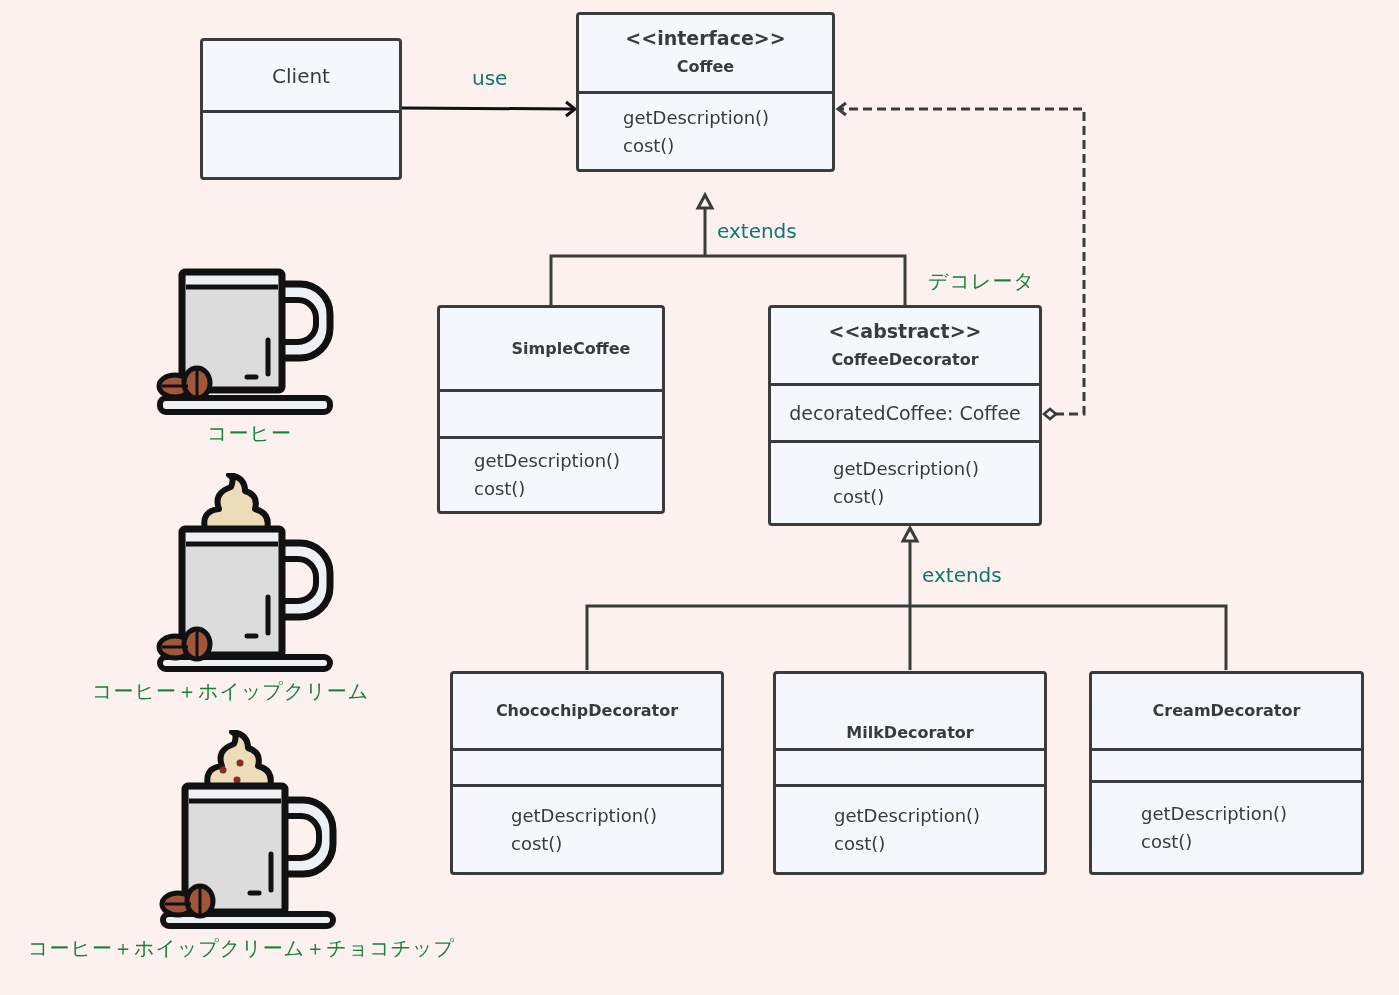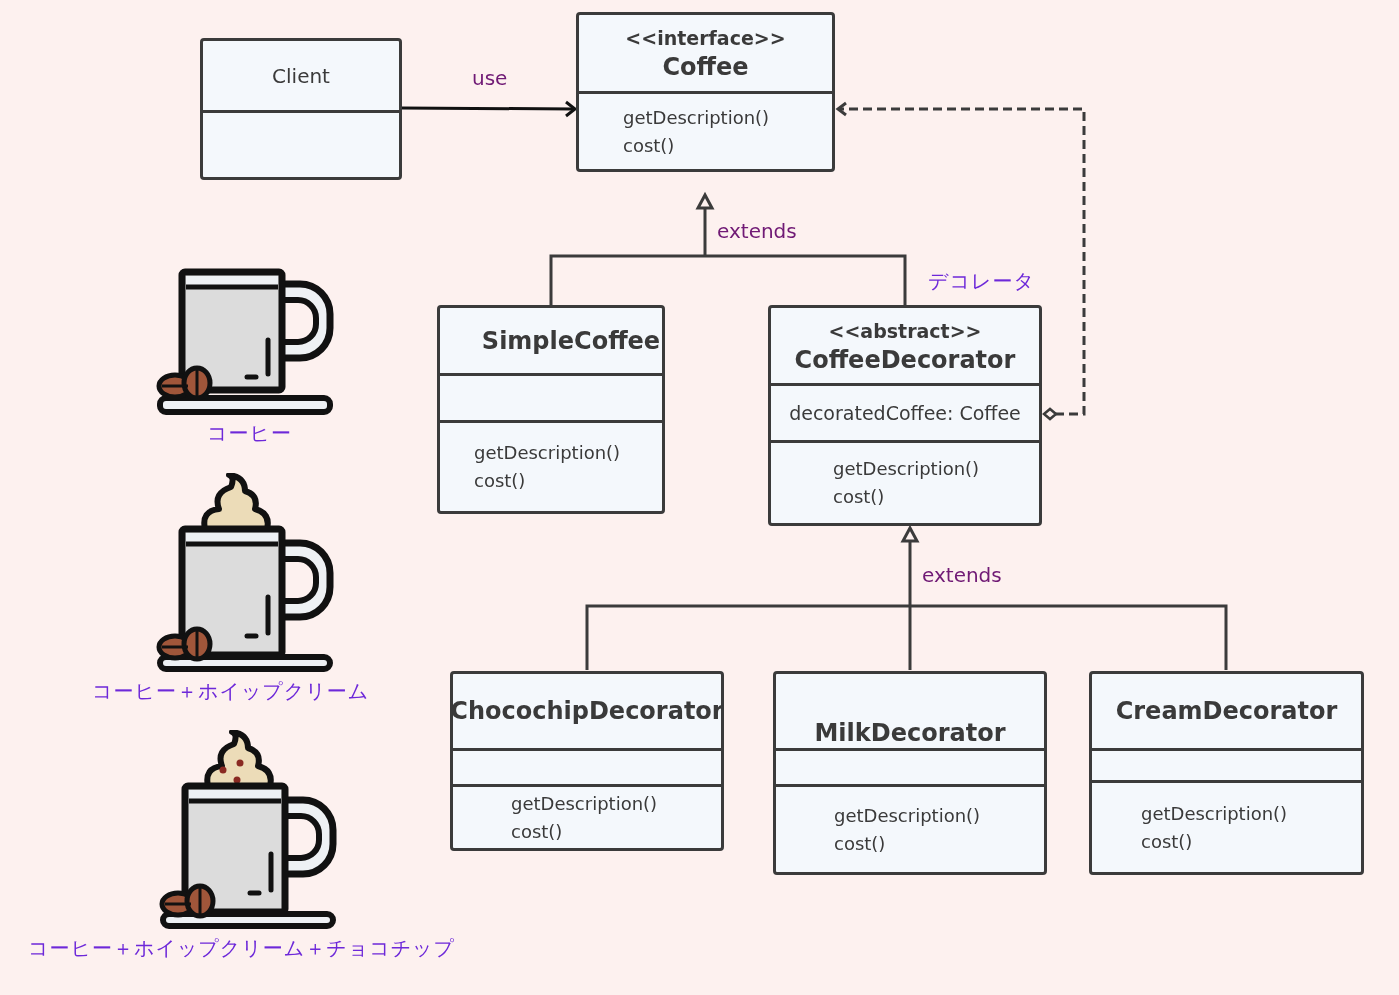--- a/index.html
+++ b/index.html
@@ -11,26 +11,26 @@
   }
   .box {
     position: absolute; box-sizing: border-box;
     border: 3px solid #3b3b3b; border-radius: 4px;
     background: #f4f8fc; display: flex; flex-direction: column;
   }
   .sec { box-sizing: border-box; border-top: 3px solid #3b3b3b; }
   .sec:first-child { border-top: none; }
   .head { display: flex; flex-direction: column; align-items: center; justify-content: center; text-align: center; }
   .stereo { font-weight: bold; font-size: 19px; line-height: 28px; }
-  .cname { font-weight: bold; font-size: 24px; line-height: 30px; }
+  .cname { font-weight: bold; font-size: 16px; line-height: 30px; }
   .plain { font-size: 20px; }
   .methods { display: flex; flex-direction: column; justify-content: center; font-size: 18px; line-height: 28px; }
   .attr { display: flex; align-items: center; justify-content: center; font-size: 19px; }
-  .label { position: absolute; font-size: 20px; color: #701a75; white-space: nowrap; }
-  .jp { position: absolute; font-size: 20px; color: #6d28d9; white-space: nowrap; letter-spacing: 1px; }
+  .label { position: absolute; font-size: 20px; color: #0f766e; white-space: nowrap; }
+  .jp { position: absolute; font-size: 20px; color: #15803d; white-space: nowrap; letter-spacing: 1px; }
   svg.lines { position: absolute; left: 0; top: 0; }
   .mug { position: absolute; }
 </style>
 </head>
 <body>
 
 <svg class="lines" width="1399" height="995">
 
   <g>
     <line x1="402" y1="108" x2="574" y2="109" stroke="#111" stroke-width="3"></line>
@@ -73,21 +73,21 @@
     <span>cost()</span>
   </div>
 </div>
 
 <span class="label" style="left:472px;top:66px;">use</span>
 <span class="label" style="left:717px;top:219px;">extends</span>
 <span class="jp" style="left:928px;top:268px;">デコレータ</span>
 <span class="label" style="left:922px;top:563px;">extends</span>
 
 <div class="box" style="left:437px;top:305px;width:228px;height:209px;">
-  <div class="sec head" style="height:65px;padding-left:40px;">
+  <div class="sec head" style="height:81px;padding-left:40px;">
     <span class="cname">SimpleCoffee</span>
   </div>
   <div class="sec" style="height:47px;"></div>
   <div class="sec methods" style="flex:1;padding-left:34px;">
     <span>getDescription()</span>
     <span>cost()</span>
   </div>
 </div>
 
 <div class="box" style="left:768px;top:305px;width:274px;height:221px;">
@@ -97,21 +97,21 @@
   </div>
   <div class="sec attr" style="height:57px;">
     <span>decoratedCoffee:  Coffee</span>
   </div>
   <div class="sec methods" style="flex:1;padding-left:62px;">
     <span>getDescription()</span>
     <span>cost()</span>
   </div>
 </div>
 
-<div class="box" style="left:450px;top:671px;width:274px;height:180px;">
+<div class="box" style="left:450px;top:671px;width:274px;height:204px;">
   <div class="sec head" style="height:74px;">
     <span class="cname">ChocochipDecorator</span>
   </div>
   <div class="sec" style="height:36px;"></div>
   <div class="sec methods" style="flex:1;padding-left:58px;">
     <span>getDescription()</span>
     <span>cost()</span>
   </div>
 </div>
 

